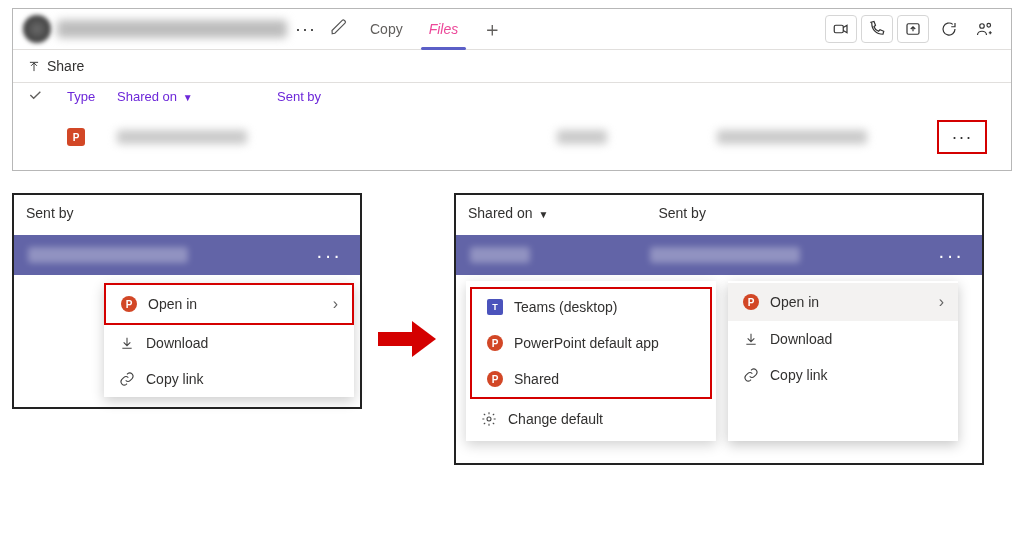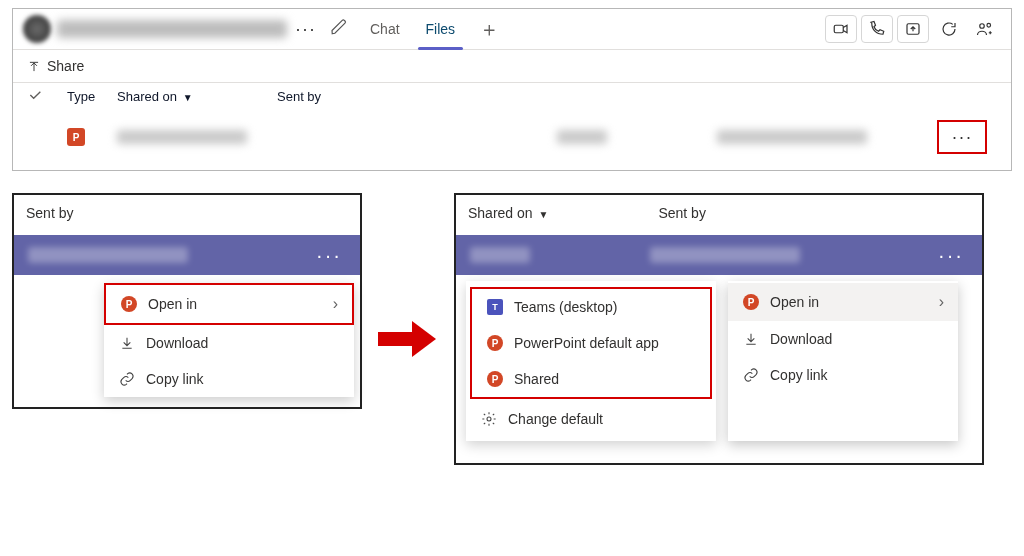--- a/index.html
+++ b/index.html
@@ -32,39 +32,39 @@
   .blur-title {
     width: 230px;
     height: 18px;
     background: #bdbdbd;
     border-radius: 4px;
     filter: blur(4px);
   }
   .dots3 { font-size:18px; color:#333; letter-spacing:1px; padding:0 2px; cursor:pointer; }
   .pencil { font-size:16px; color:#555; padding:0 6px; cursor:pointer; }
   .tab { padding: 6px 10px; cursor:pointer; color:#605e5c; position:relative; }
-  .tab.active { color:#0c4a6e; }
+  .tab.active { color:#ec4899;font-style:italic; }
   .tab.active::after {
     content:""; position:absolute; bottom:-7px; left:2px; right:2px;
     height:3px; background:#5b5fc7; border-radius:2px;
   }
   .plus { font-size:20px; color:#605e5c; padding:0 8px; cursor:pointer;}
   .spacer { flex:1; }
   .action-icons { display:flex; gap:4px; }
   .iconbtn {
     width:32px; height:28px; border:1px solid #d6d6d6; border-radius:4px;
     display:flex; align-items:center; justify-content:center; cursor:pointer;
     color:#333;
   }
   .iconbtn.nostroke { border:none; }
   .share-row { padding:8px 14px; display:flex; gap:6px; }
   .share-arrow { font-size:13px; color:#333; }
   .columns-row {
     display:flex; align-items:center; padding:4px 14px;
-    color:#0f172a; font-size:13px;
+    color:#6d28d9; font-size:13px;
     border-top:1px solid #e1dfdd;
   }
   .col-check{width:40px;}
   .col-type{width:50px;}
   .col-name{flex:1;}
   .col-shared{width:160px;}
   .col-sent{width:220px;}
   .col-more{width:60px;}
   .file-row {
     display:flex; align-items:center; padding:10px 14px 16px;
@@ -151,21 +151,21 @@
 <div class="panel-top">
   <div class="header-row">
     <div class="avatar"></div>
     <div class="blur-title"></div>
     <span class="dots3">···</span>
     <span class="pencil">
       <svg class="svg-icon" viewBox="0 0 24 24" fill="none" stroke="currentColor" stroke-width="1.6">
           <path d="M3 21l3.5-.7L20 6.8a2 2 0 0 0 0-2.8l-.9-.9a2 2 0 0 0-2.8 0L2.7 16.6 3 21z"></path>
         </svg>
     </span>
-    <div class="tab">Chat</div>
+    <div class="tab">Copy</div>
     <div class="tab active">Files</div>
     <span class="plus">＋</span>
     <div class="spacer"></div>
     <div class="action-icons">
       <div class="iconbtn">
         <svg class="svg-icon" viewBox="0 0 24 24" fill="none" stroke="currentColor" stroke-width="1.6">
             <rect x="3" y="7" width="12" height="10" rx="2"></rect>
             <path d="M15 10l5-3v10l-5-3"></path>
           </svg>
       </div>

